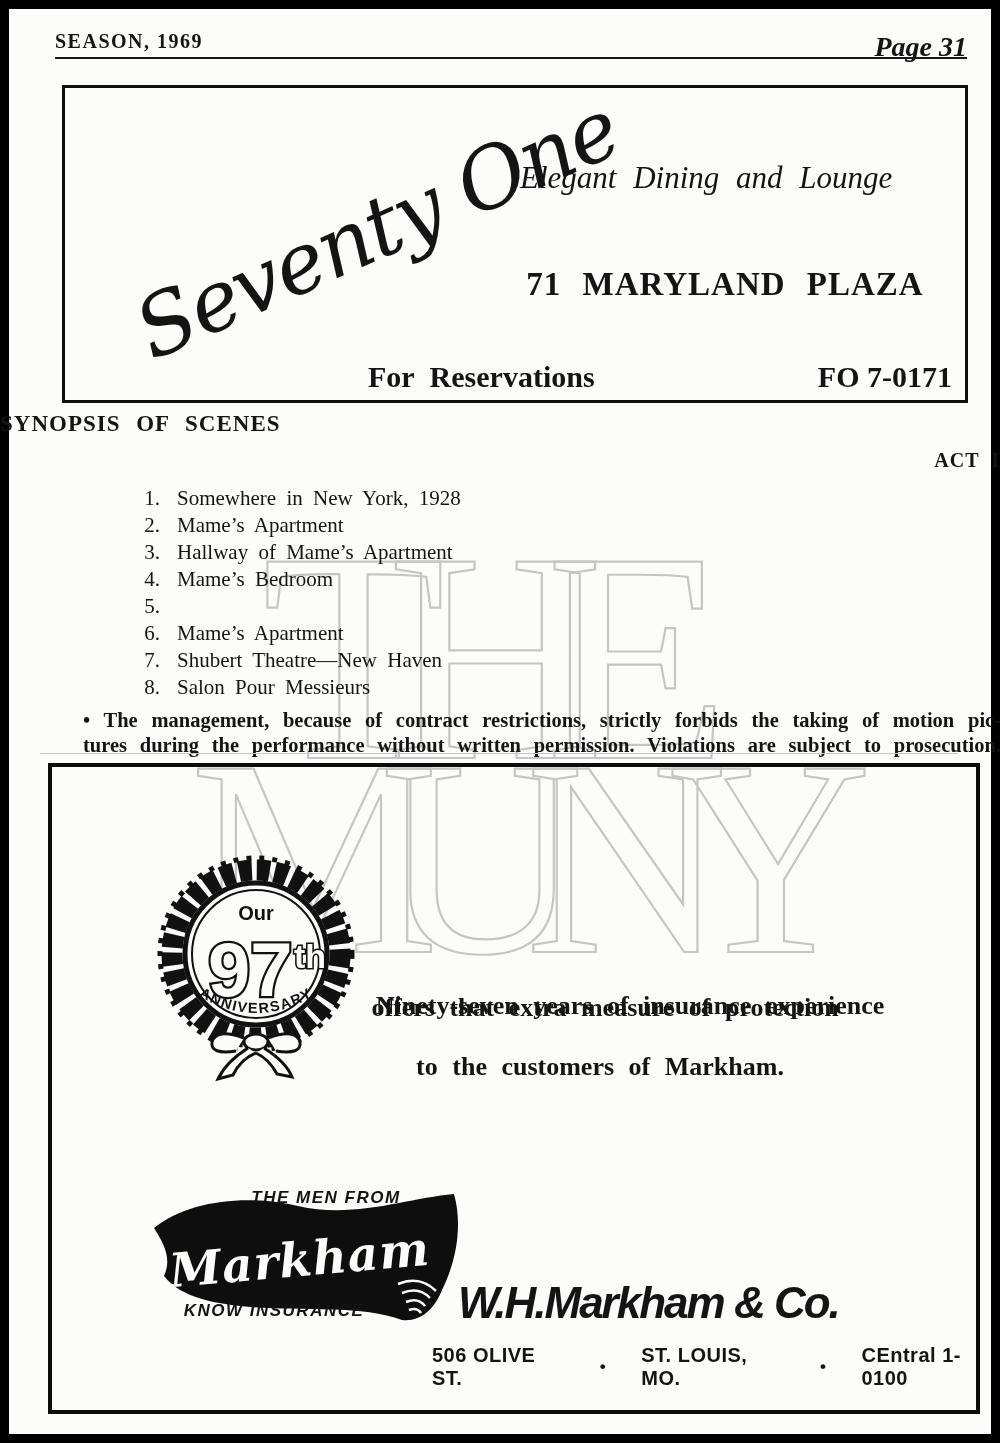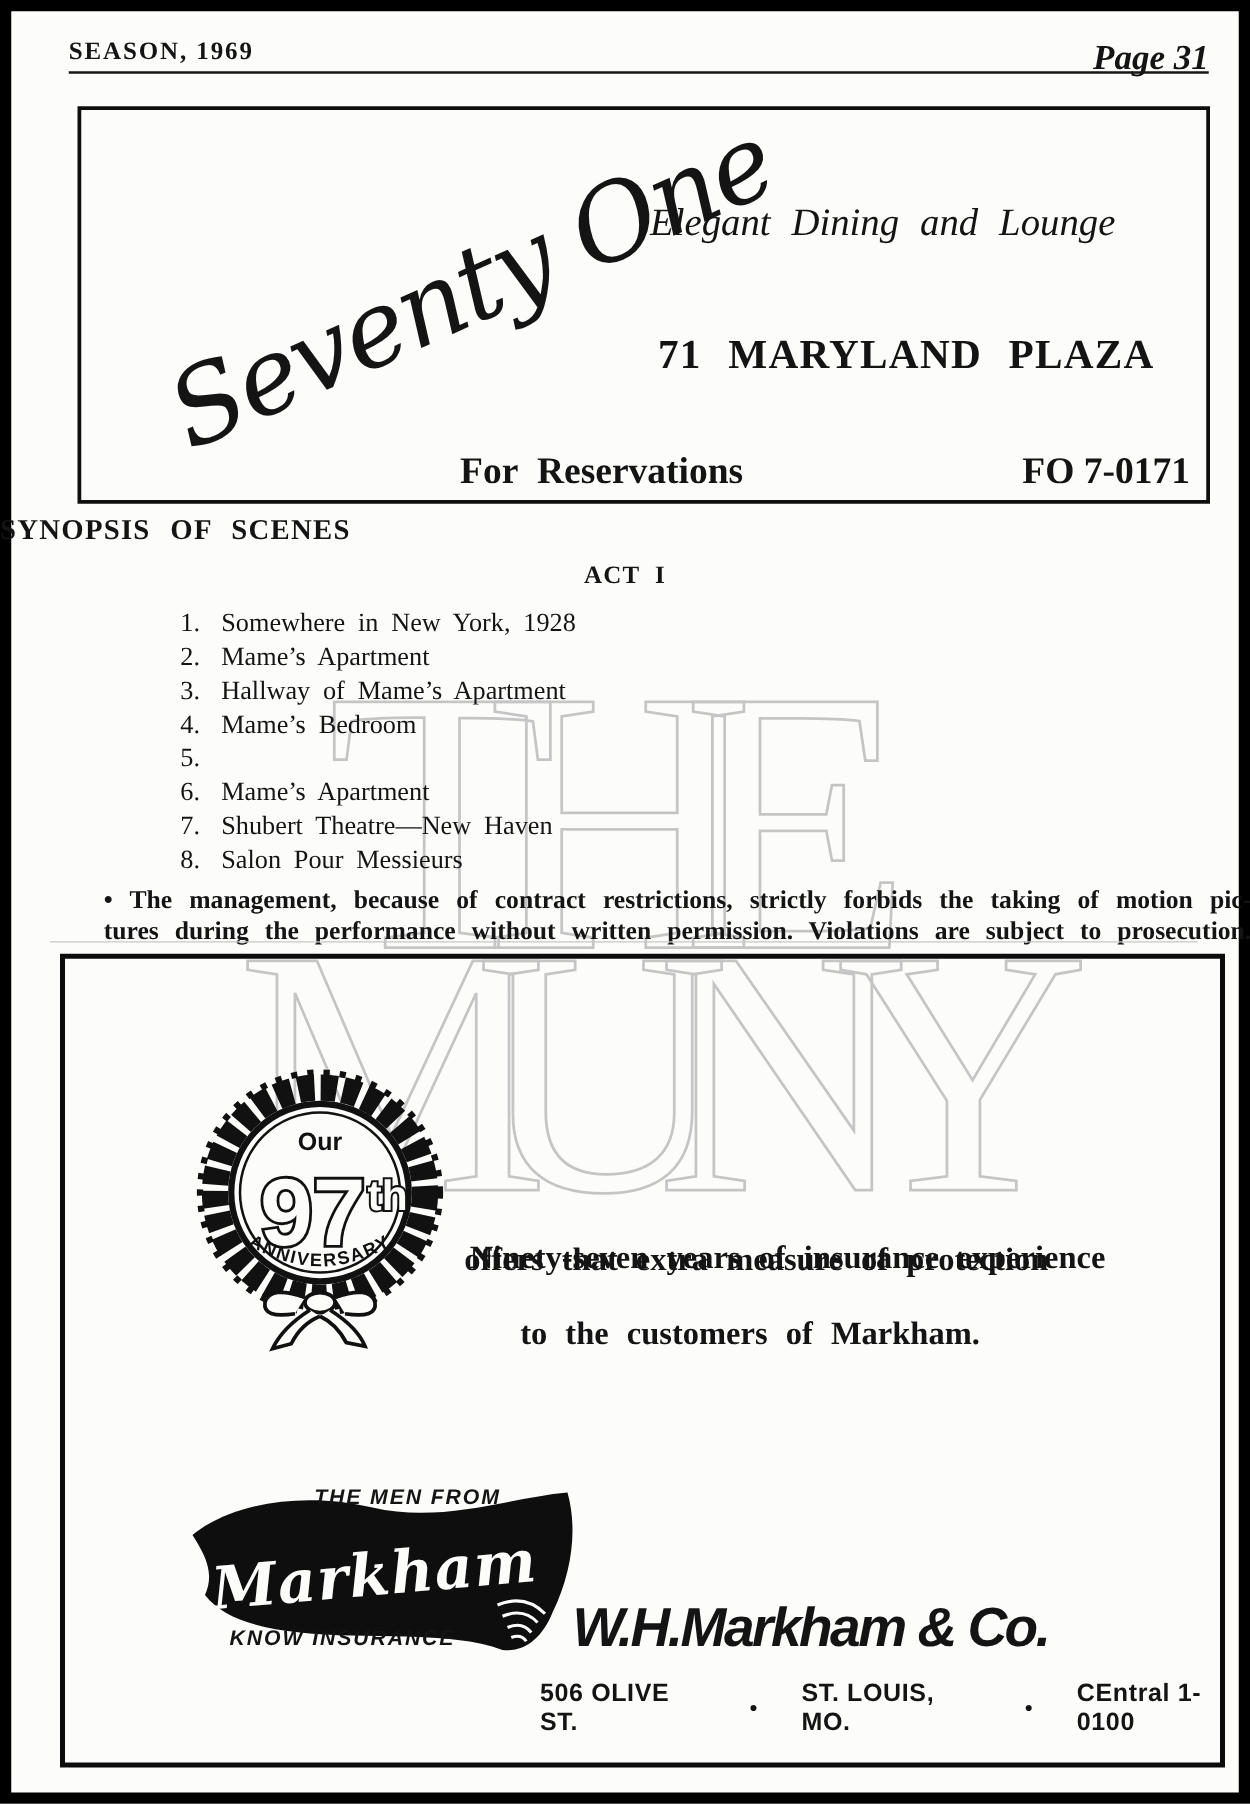--- a/index.html
+++ b/index.html
@@ -18,21 +18,21 @@
   
   .ad71{left:62px;top:85px;width:900px;height:312px;border:3px solid #0f0f0f;background:transparent;}
   .script71{left:118px;top:180px;white-space:nowrap;font-family:"DejaVu Serif",serif;
     font-style:italic;font-size:84px;letter-spacing:-2px;transform:rotate(-24deg);transform-origin:50% 50%;}
   .tagline71{left:520px;top:160px;width:440px;font-style:italic;font-size:31px;word-spacing:9px;}
   .addr71{left:505px;top:266px;width:440px;text-align:center;font-weight:bold;font-size:33px;word-spacing:12px;letter-spacing:1px;}
   .resv71{left:368px;top:360px;font-weight:bold;font-size:30px;word-spacing:8px;}
   .phone71{right:48px;top:360px;font-weight:bold;font-size:30px;}
   
   .syn-title{left:0;width:1000px;top:411px;text-align:left;font-weight:bold;font-size:23px;word-spacing:9px;letter-spacing:1px;}
-  .syn-act{left:0;width:1000px;top:449px;text-align:center;font-weight:bold;font-size:20px;word-spacing:6px;letter-spacing:1px;}
+  .syn-act{left:0;width:1000px;top:449px;text-align:right;font-weight:bold;font-size:20px;word-spacing:6px;letter-spacing:1px;}
   .scenes{left:132px;top:486px;width:700px;}
   .scene-row{display:flex;height:27px;font-size:21px;word-spacing:5px;}
   .scene-num{width:28px;text-align:right;margin-right:17px;flex:none;}
   
   .notice{left:40px;top:708px;width:918px;font-weight:bold;font-size:20.5px;line-height:25px;word-spacing:5px;margin-left:43px;}
   .notice-line{text-align:justify;text-align-last:justify;}
   .thin-rule{left:40px;top:753px;width:918px;height:1px;background:#c6c6c6;}
   
   .adM{left:48px;top:763px;width:924px;height:643px;border:4px solid #0c0c0c;background:transparent;}
   .copy1{left:330px;top:976px;width:600px;margin-top:15px;}

